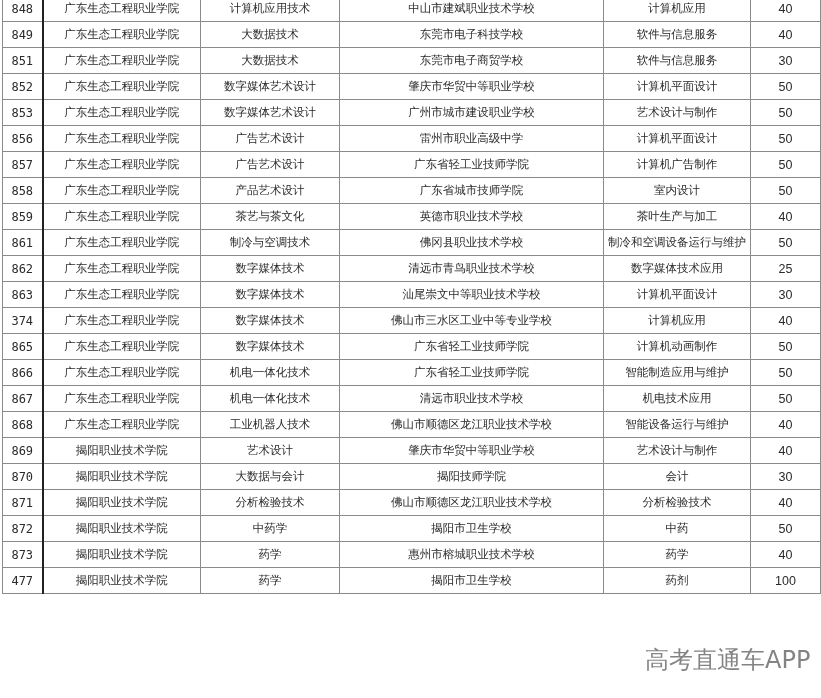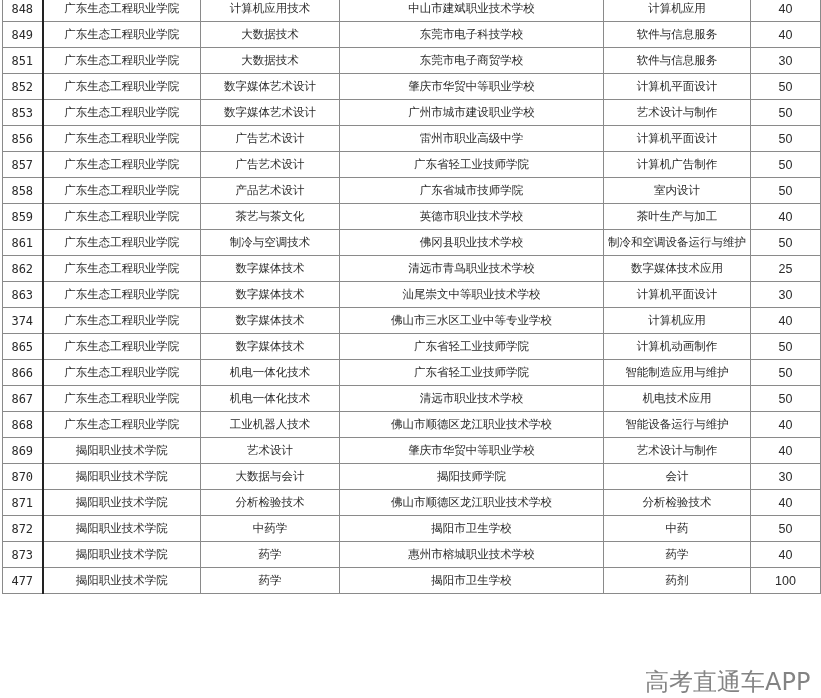--- a/index.html
+++ b/index.html
@@ -7,21 +7,21 @@
          font-family: "DejaVu Sans", "Liberation Sans", sans-serif; color: #222; }
   table { border-collapse: collapse; position: absolute; left: 2px; top: -5px; table-layout: fixed; }
   td { border: 1px solid #8a8a8a; height: 25px; padding: 0; text-align: center;
        font-size: 11.5px; white-space: nowrap; overflow: hidden; color: #2a2a2a; }
   td.num { font-family: "DejaVu Sans Mono", "Liberation Mono", monospace; font-size: 12px; border-right: 2px solid #222; }
   td.q { font-family: "Liberation Sans", sans-serif; font-size: 12.5px; }
   col.c0 { width: 40px; } col.c1 { width: 158px; } col.c2 { width: 139px; }
   col.c3 { width: 264px; } col.c4 { width: 147px; } col.c5 { width: 70px; }
   .watermark { position: absolute; left: 645px; top: 644px; font-size: 24px;
                color: rgba(90,90,90,0.75); font-family: "DejaVu Sans", sans-serif;
-               letter-spacing: 0px; pointer-events: none; margin-top: 22px; }
+               letter-spacing: 0px; pointer-events: none; }
 </style>
 </head>
 <body>
 
 <table>
   <colgroup>
     <col class="c0">
       <col class="c1">
       <col class="c2">
       <col class="c3">

